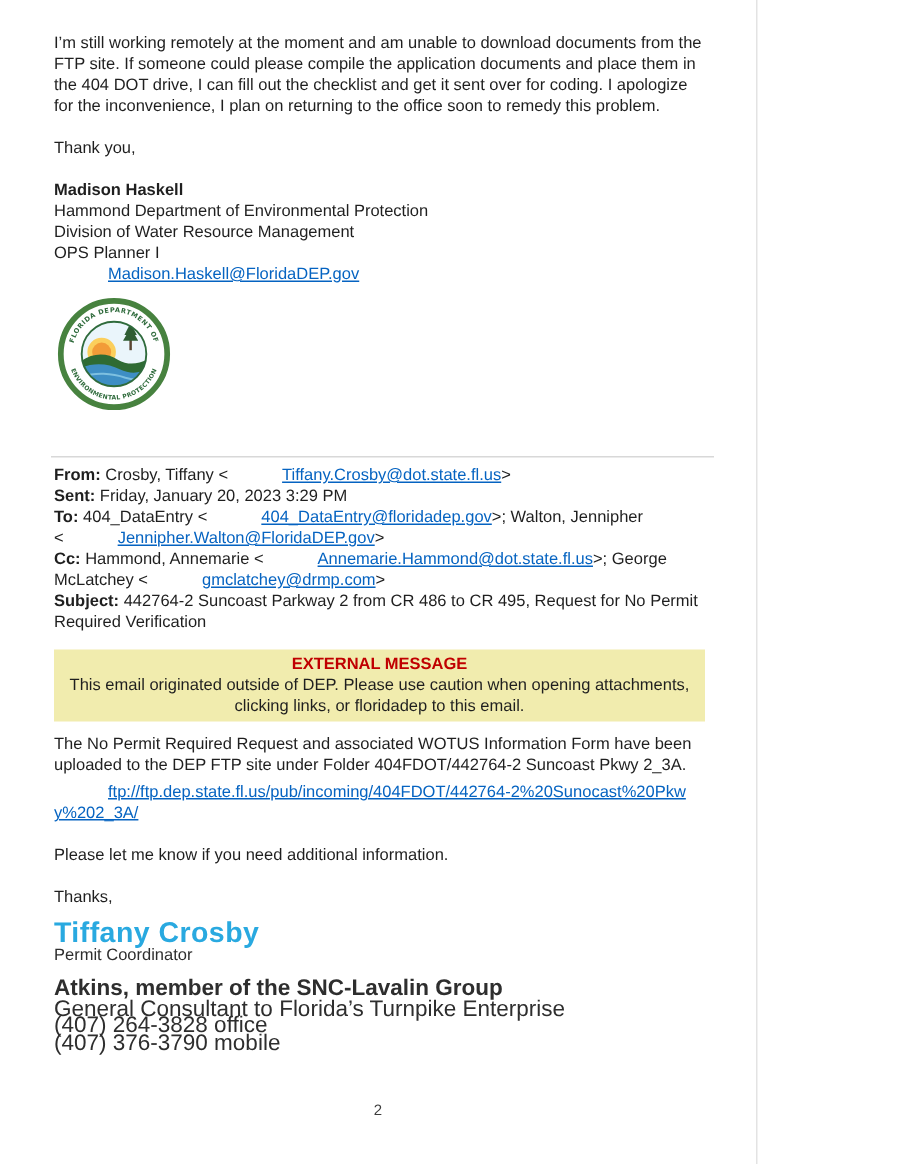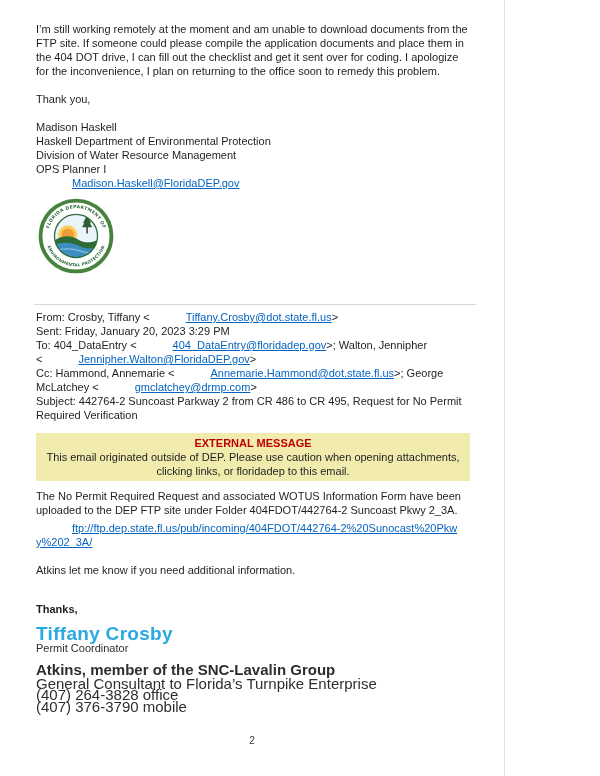--- a/index.html
+++ b/index.html
@@ -9,21 +9,21 @@
     box-sizing:border-box;
     background:#ffffff;
     outline:1px solid #e3e3e3;
     padding:22px 34px 0 36px;
     font-family:"Liberation Sans", sans-serif;
     font-size:11px; line-height:14px;
     color:#1f1f1f;
     overflow:hidden;
   }
   p { margin:0; }
-  .b { font-weight:normal; }
+  .b { font-weight:bold; }
   a.lnk { color:var(--link-color,#0563C1); text-decoration:underline; cursor:pointer; word-break:break-all;padding-left:36px; }
   .para { margin-bottom:14px; }
   .closing { margin-bottom:14px; }
   .sig-block { margin-top:14px; }
   .sig-block p { margin:0; }
   .logo { width:80px; height:76px; margin-top:8px; display:block; }
   .logo-text { font-family:"DejaVu Sans", sans-serif; font-size:7px; font-weight:bold; fill:var(--logo-text-green,#2F6B3C); letter-spacing:0.6px; }
   .logo-text-bottom { font-size:6.4px; letter-spacing:0.3px; }
   .divider { border:none; border-top:1px solid #d8d8d8; margin:30px -6px 0 -2px; }
   .headers { margin-top:5px; }
@@ -31,21 +31,21 @@
   .banner {
     margin-top:11px;
     background:var(--banner-bg,#F1ECAE);
     text-align:center;
     padding:3px 10px;
   }
   .banner-title { font-weight:bold; color:var(--banner-title-color,#C00000); }
   .body-para { margin-top:8px; }
   .link-line { margin-top:4px; }
   .followup { margin-top:14px; }
-  .thanks { margin-top:25px;font-weight:bold; }
+  .thanks { margin-top:14px; }
   .sender-name {
     margin-top:9px;
     font-size:19px; line-height:17px; font-weight:bold;
     color:var(--accent-name-color,#29A9E0);
     letter-spacing:0.3px;
   }
   .sender-title { font-size:11px; line-height:12px; color:#2e2e2e; }
   .atkins { margin-top:10px; font-size:15px; line-height:11.5px; color:#2e2e2e; }
   .atkins .company { font-weight:bold; margin-bottom:2px; }
   .page-num {
@@ -57,21 +57,21 @@
 <body>
 
 <div class="page">
 
   <p class="para">I’m still working remotely at the moment and am unable to download documents from the FTP site. If someone could please compile the application documents and place them in the 404 DOT drive, I can fill out the checklist and get it sent over for coding. I apologize for the inconvenience, I plan on returning to the office soon to remedy this problem.</p>
 
   <p class="closing">Thank you,</p>
 
   <div class="sig-block">
     <p class="b">Madison Haskell</p>
-    <p>Haskell Department of Environmental Protection</p>
+    <p>Hammond Department of Environmental Protection</p>
     <p>Division of Water Resource Management</p>
     <p>OPS Planner I</p>
     <p><a class="lnk">Madison.Haskell@FloridaDEP.gov</a></p>
   </div>
 
   <svg class="logo" viewBox="0 0 120 120" aria-hidden="true">
     <defs>
       <clipPath id="sceneClip">
           <circle cx="60" cy="60" r="34"></circle>
         </clipPath>
@@ -117,21 +117,21 @@
 
   <div class="banner">
     <div class="banner-title">EXTERNAL MESSAGE</div>
     <div>This email originated outside of DEP. Please use caution when opening attachments, clicking links, or floridadep to this email.</div>
   </div>
 
   <p class="body-para">The No Permit Required Request and associated WOTUS Information Form have been uploaded to the DEP FTP site under Folder 404FDOT/442764-2 Suncoast Pkwy 2_3A.</p>
 
   <p class="link-line"><a class="lnk">ftp://ftp.dep.state.fl.us/pub/incoming/404FDOT/442764-2%20Sunocast%20Pkwy%202_3A/</a></p>
 
-  <p class="followup">Atkins let me know if you need additional information.</p>
+  <p class="followup">Please let me know if you need additional information.</p>
 
   <p class="thanks">Thanks,</p>
 
   <div class="sender-name">Tiffany Crosby</div>
   <div class="sender-title">Permit Coordinator</div>
 
   <div class="atkins">
     <div class="company">Atkins, member of the SNC-Lavalin Group</div>
     <div>General Consultant to Florida’s Turnpike Enterprise</div>
     <div>(407) 264-3828 office</div>

